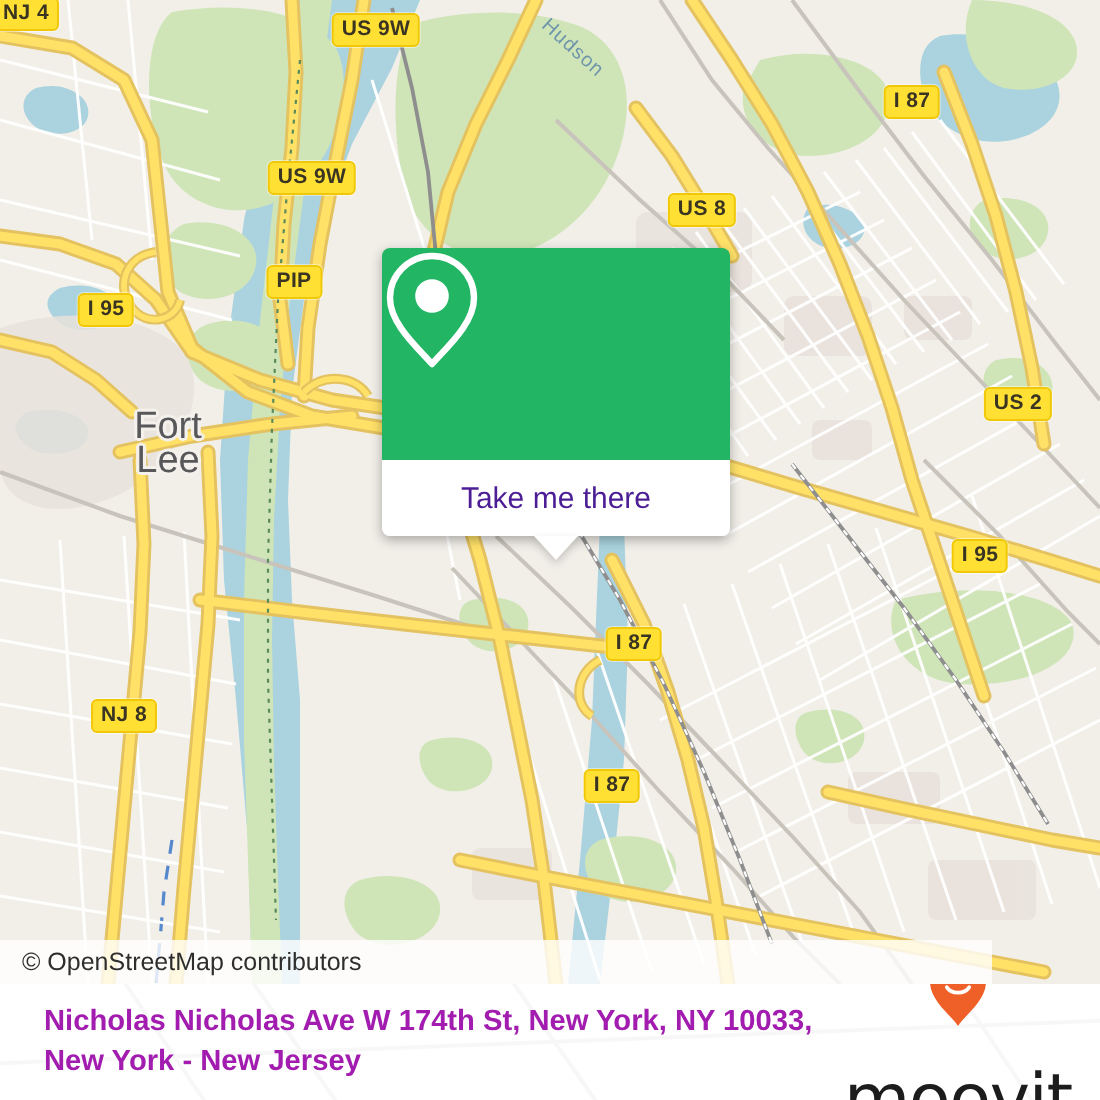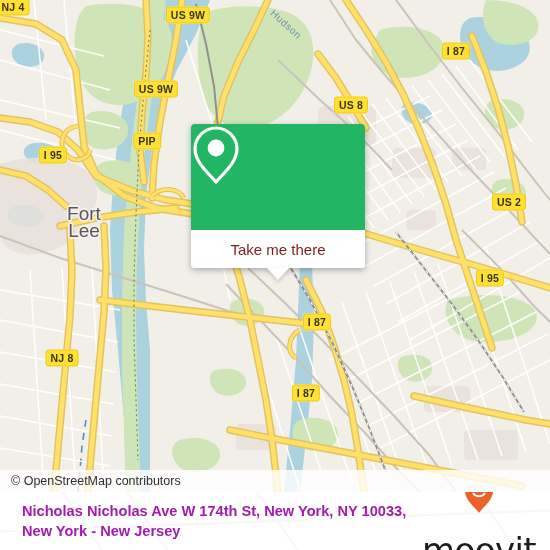--- a/index.html
+++ b/index.html
@@ -61,35 +61,35 @@
     font-family:"Liberation Sans","DejaVu Sans",sans-serif;
   }
   #card-head{
     height:106px;background:#22b563;
     border-radius:4px 4px 0 0;
     display:flex;align-items:center;justify-content:center;
   }
   #card-foot{
     height:38px;background:#fff;border-radius:0 0 4px 4px;
     display:flex;align-items:center;justify-content:center;
-    color:#7f1d1d;font-size:15px;
+    color:#4c1d95;font-size:15px;
     position:relative;
   }
   #card-tail{
     position:absolute;left:50%;top:100%;
     width:0;height:0;margin-left:-11px;
     border-left:11px solid transparent;
     border-right:11px solid transparent;
     border-top:12px solid #ffffff;
     filter:drop-shadow(0 2px 2px rgba(0,0,0,.18));
   }
 
   
   #attrib{
-    position:absolute;left:0;bottom:0;width:550px;height:22px;
+    position:absolute;left:0;bottom:0;width:496px;height:22px;
     background:rgba(255,255,255,.80);
     display:flex;align-items:center;
     color:#2e2e2e;font-size:12.5px;padding-left:11px;
     box-sizing:border-box;
   }
 
   
   #footer{
     position:absolute;left:0;top:492px;width:550px;height:58px;
     background:#ffffff;

